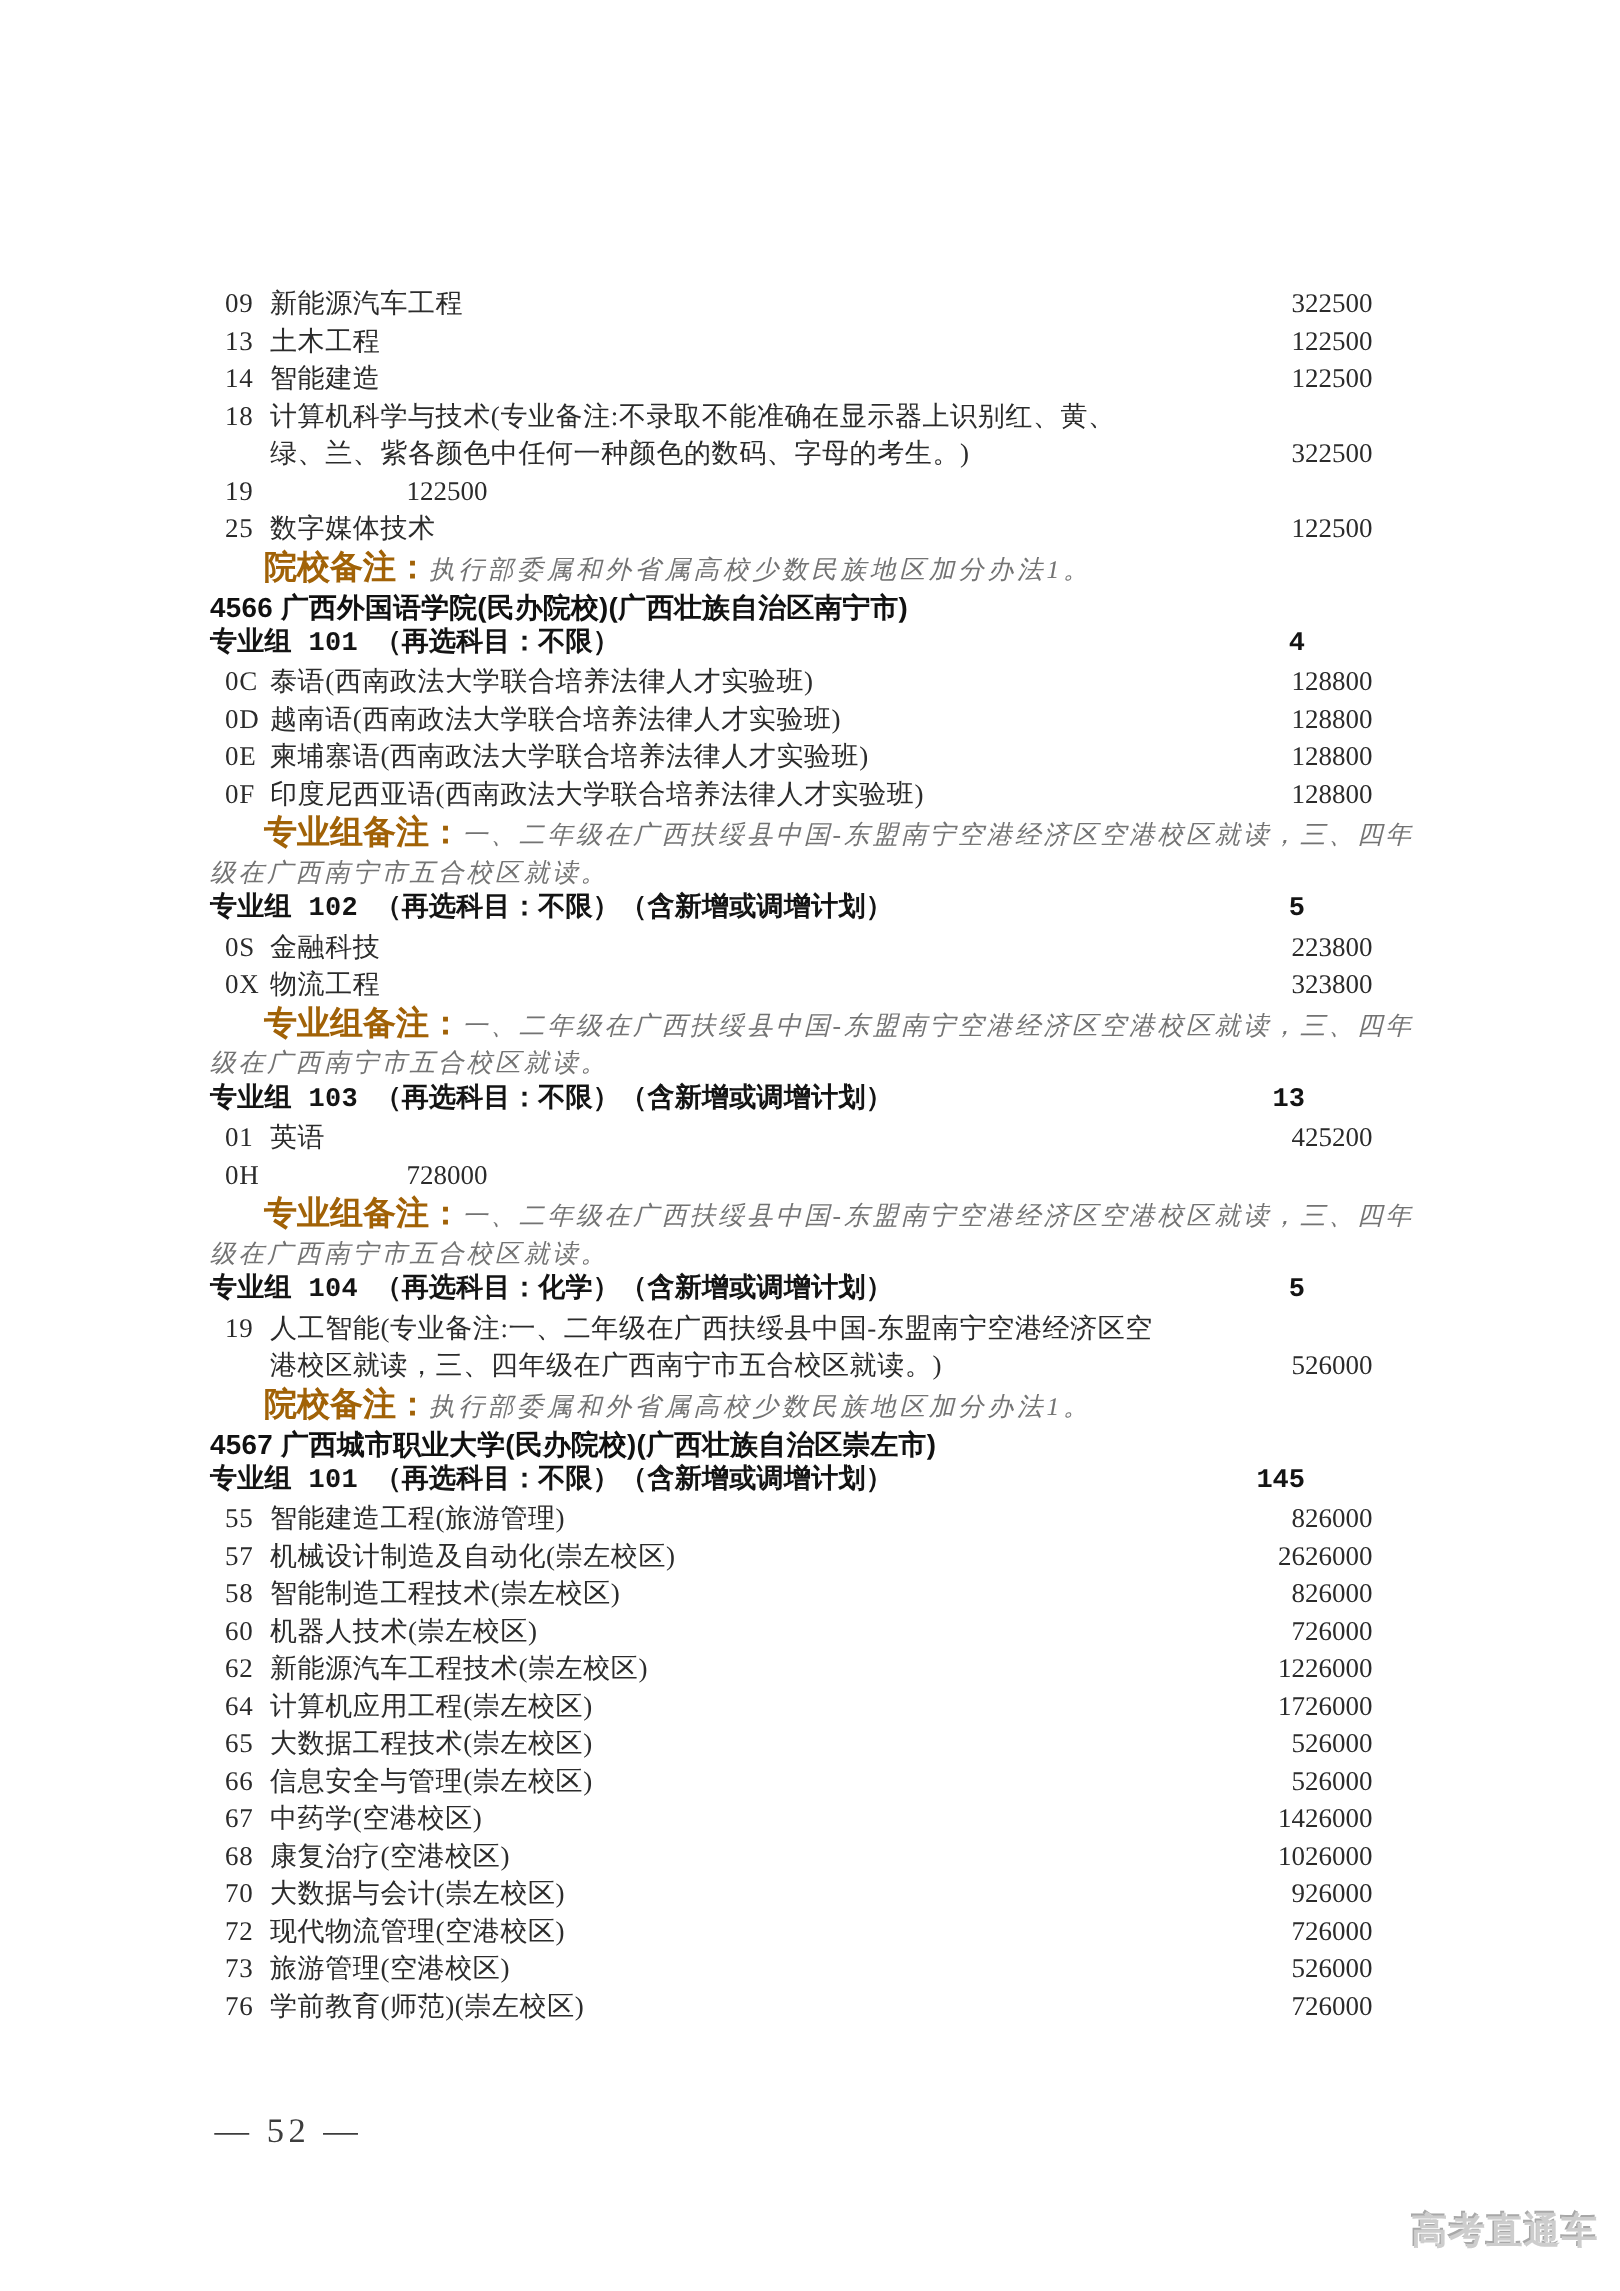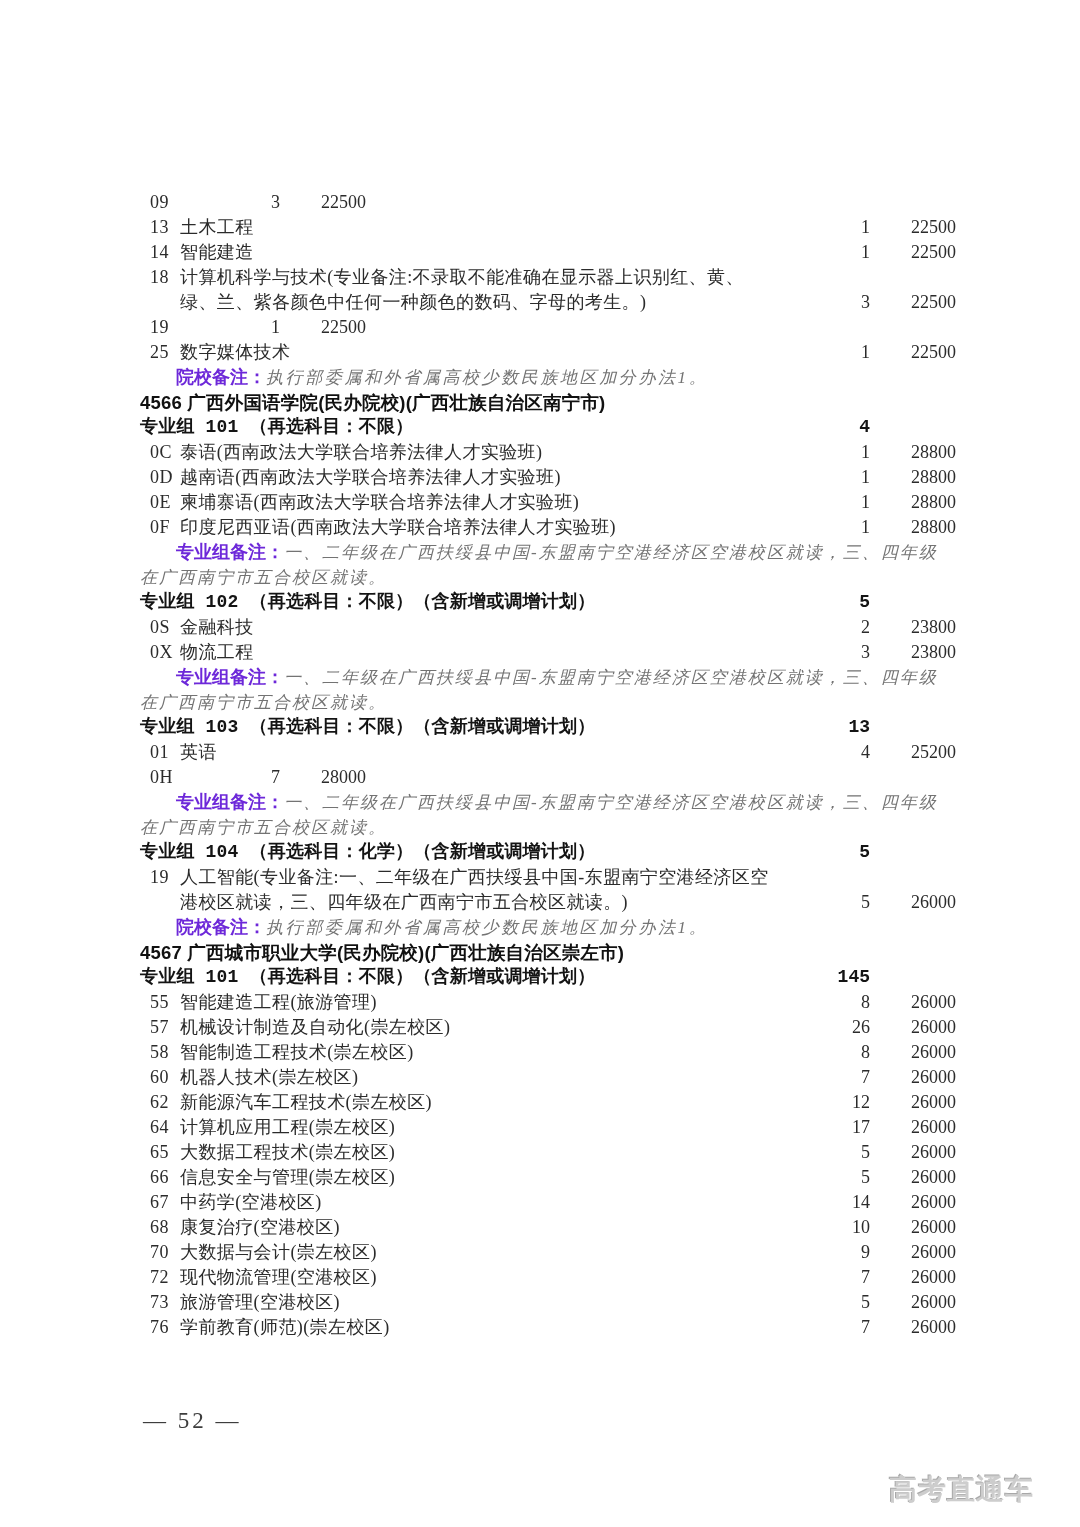--- a/index.html
+++ b/index.html
@@ -8,54 +8,55 @@
     font-family:"Liberation Serif", serif;color:#2b2b2b;overflow:hidden;
   }
   *{box-sizing:border-box;}
   .plan-list{position:absolute;left:140px;top:190px;width:816px;}
   .b{line-height:25px;font-size:18px;margin:0;}
   
   .major{display:flex;align-items:flex-end;padding-left:10px;}
   .major .code{width:30px;flex:none;align-self:flex-start;letter-spacing:0.5px;}
   .major .name{width:590px;flex:none;letter-spacing:0.4px;}
   .major .count{width:100px;flex:none;text-align:right;}
-  .major .fee{width:86px;flex:none;text-align:right;}
+  .major .fee{width:86px;flex:none;text-align:left;}
   
   .group{display:flex;align-items:center;
     font-family:Liberation Mono, monospace;font-weight:bold;color:#141414;}
   .group .text{flex:1 1 auto;letter-spacing:0.2px;}
   .group .count{width:100px;flex:none;text-align:right;margin-right:86px;}
   
   .school{display:block;
     font-family:"Liberation Sans", sans-serif;font-weight:bold;color:#111;
     font-size:18.5px;letter-spacing:0.2px;}
   
   .group_note,.school_note{display:block;}
   .group_note .label,.school_note .label{
-    font-family:"Liberation Sans", sans-serif;font-weight:bold;color:#6d28d9;
-    font-style:normal;font-size:18px;padding-left:36px;}
+    font-family:"Liberation Sans", sans-serif;font-weight:bold;color:#a16207;
+    font-style:normal;font-size:22px;padding-left:36px;}
   .group_note .text,.school_note .text{
     font-style:italic;font-size:17px;color:#737373;}
   .group_note .text{letter-spacing:2px;}
   .school_note .text{letter-spacing:2.6px;}
   
   .page-number{
     position:absolute;left:143px;top:1408px;font-size:23px;color:#3d3d3d;
     letter-spacing:3px;font-family:"Liberation Serif", serif;}
   .watermark{
-    position:absolute;left:889px;top:1471px;font-size:28px;font-weight:bold;
+    position:absolute;left:941px;top:1471px;font-size:24px;font-weight:bold;
     font-family:Liberation Sans, sans-serif;color:#cdcdcd;letter-spacing:1px;
     text-shadow:1px 1px 0 #ffffff,-1px -1px 0 #a8a8a8;}
 </style>
 </head>
 <body>
 
 <main class="plan-list">
     <div class="b major">
       <span class="code">09</span>
+      <span class="name">新能源汽车工程</span>
       <span class="count">3</span>
       <span class="fee">22500</span>
     </div>
     <div class="b major">
       <span class="code">13</span>
       <span class="name">土木工程</span>
       <span class="count">1</span>
       <span class="fee">22500</span>
     </div>
     <div class="b major">

